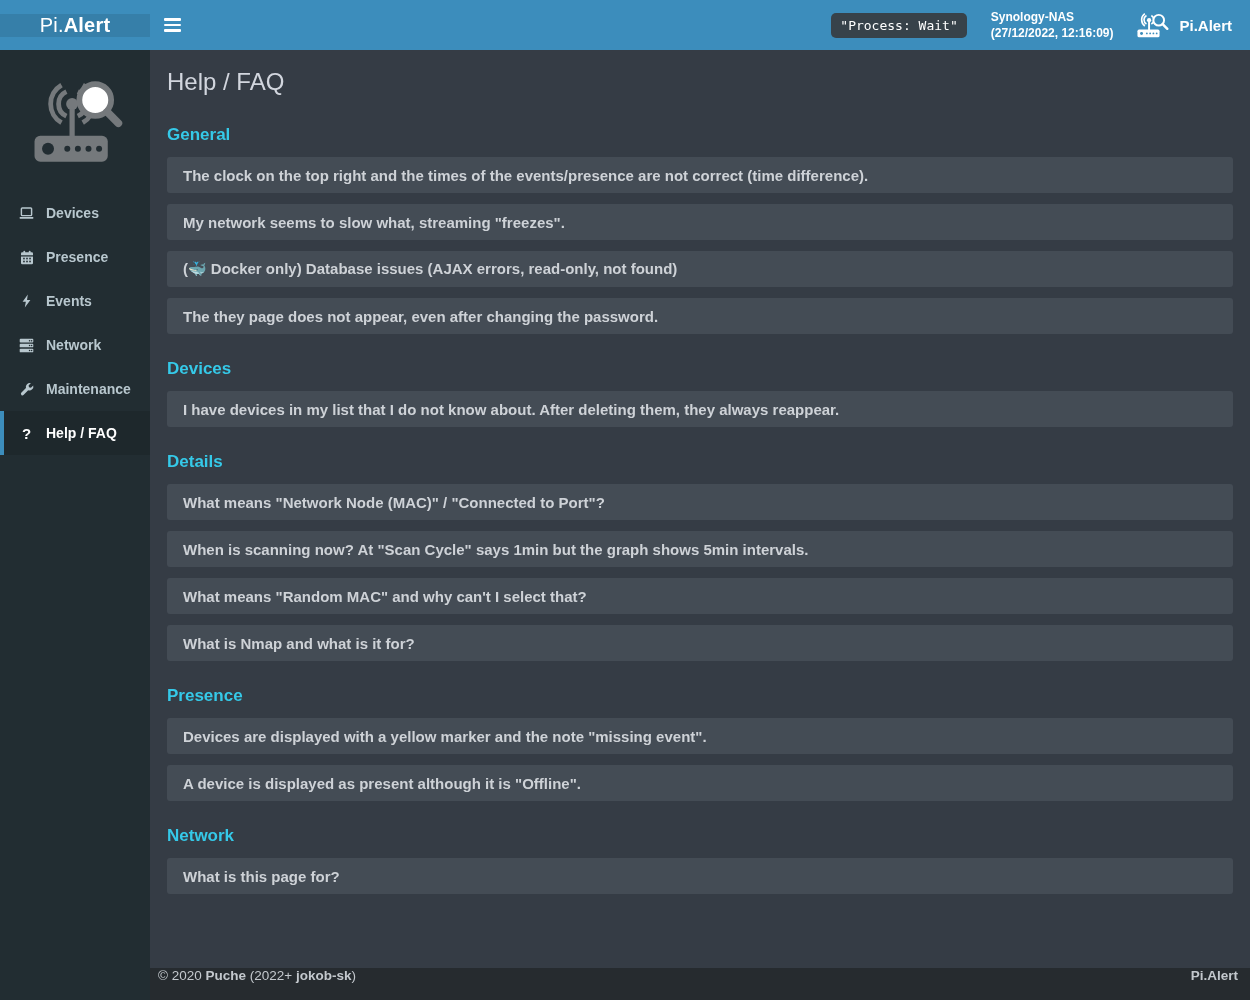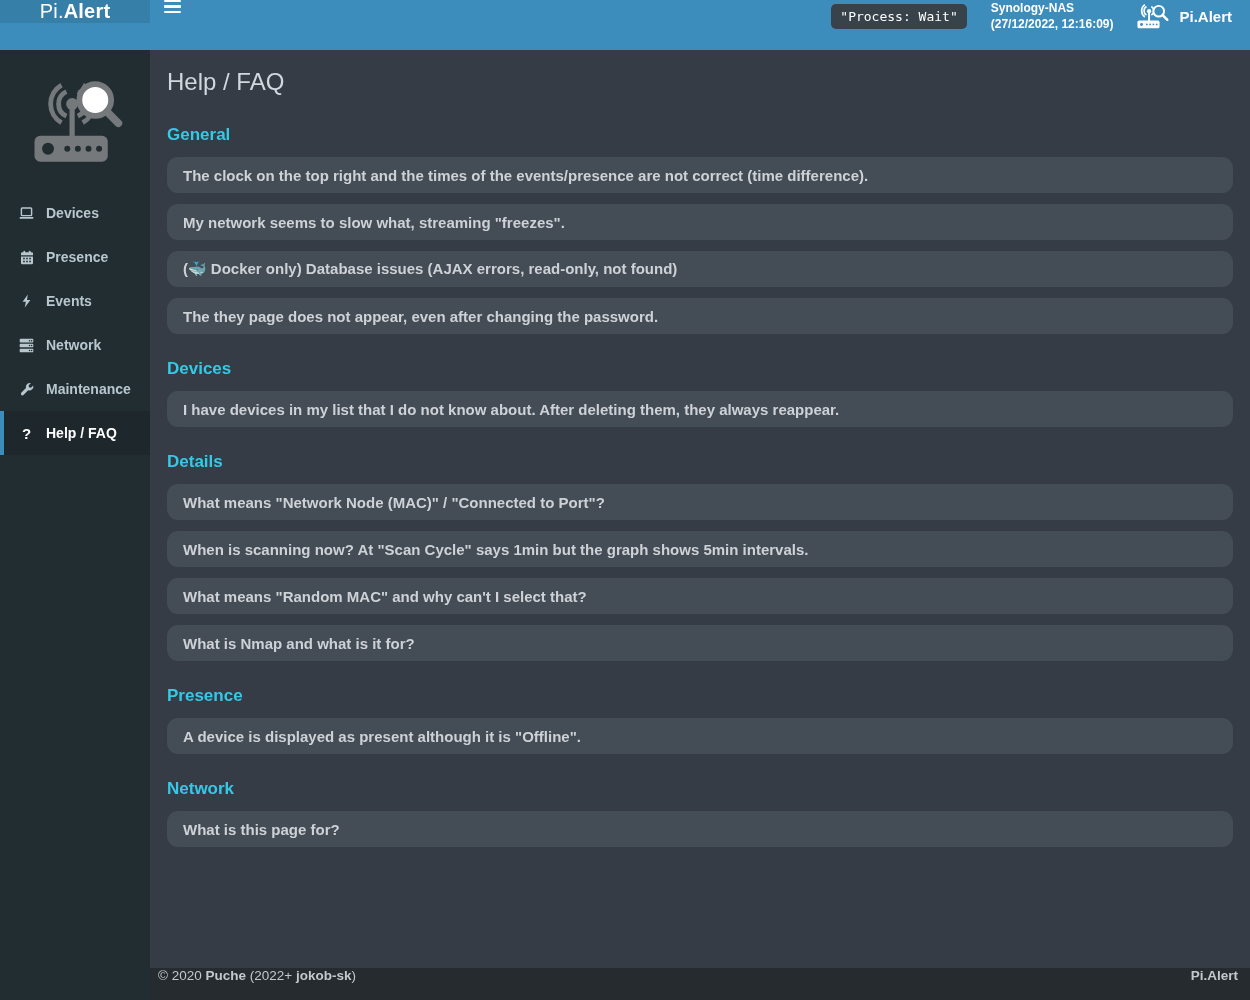--- a/index.html
+++ b/index.html
@@ -8,21 +8,21 @@
     --content-bg:#353c45; --bar-bg:#444c55; --bar-text:#ced2d7;
     --section-title:#35c9e8; --title-text:#d2d6de; --footer-bg:#262b2f;
     --footer-text:#c3c8cd; --badge-bg:#37424a;
   }
   *{box-sizing:border-box;margin:0;padding:0}
   html,body{width:1250px;height:1000px;overflow:hidden}
   body{font-family:"Liberation Sans",sans-serif;}
   .app{display:grid;grid-template-columns:150px 1100px;grid-template-rows:50px 918px 32px;width:1250px;height:1000px}
 
   
-  .topbar{grid-column:1/3;grid-row:1/2;display:flex;align-items:flex-start;background:var(--header-blue);color:#fff}
+  .topbar{grid-column:1/3;grid-row:1/2;display:flex;align-items:center;background:var(--header-blue);color:#fff}
   .brand{width:150px;min-width:150px;background:var(--header-dark-blue);display:flex;align-items:center;justify-content:center;font-size:20px;letter-spacing:.2px;cursor:pointer}
   .brand .lite{font-weight:300}
   .brand b{font-weight:700}
   .hamburger{width:45px;display:flex;flex-direction:column;align-items:center;justify-content:center;gap:3px;cursor:pointer}
   .hamburger span{display:block;width:17px;height:2.4px;background:#fff;border-radius:1px}
   .topbar-right{margin-left:auto;display:flex;align-items:center;padding-right:12px}
   .process-badge{font-family:"DejaVu Sans Mono","Liberation Mono",monospace;font-size:13px;background:var(--badge-bg);color:#fff;padding:5px 9px;border-radius:5px;white-space:pre}
   .host-block{margin-left:24px;font-size:12px;line-height:16px}
   .host-name{font-weight:700}
   .host-time{font-weight:600}
@@ -35,21 +35,21 @@
   .nav-item{display:flex;align-items:center;height:44px;padding-left:14px;border-left:4px solid transparent;color:var(--sidebar-text);font-size:14px;font-weight:600;cursor:pointer}
   .nav-item .icon{width:17px;height:20px;display:flex;align-items:center;justify-content:center;margin-right:11px;flex:none}
   .nav-item.active{background:var(--active-bg);color:#fff;border-left-color:var(--active-border)}
   .qmark{font-weight:800;font-size:15px;line-height:1}
 
   
   .content{grid-column:2/3;grid-row:2/3;background:var(--content-bg);padding:10px 17px 0 17px;overflow:hidden}
   .page-title{color:var(--title-text);font-size:24px;font-weight:400;margin-top:8px}
   .section-title{color:var(--section-title);font-size:17px;font-weight:600;margin:25px 0 12px 0}
   .section-title.first{margin-top:29px}
-  .faq-bar{background:var(--bar-bg);color:var(--bar-text);height:36px;display:flex;align-items:center;padding:0 16px;font-size:15px;font-weight:600;border-radius:11px;margin-bottom:11px;cursor:pointer}
+  .faq-bar{background:var(--bar-bg);color:var(--bar-text);height:36px;display:flex;align-items:center;padding:0 16px;font-size:15px;font-weight:600;border-radius:3px;margin-bottom:11px;cursor:pointer}
 
   
   .footer{grid-column:2/3;grid-row:3/4;background:var(--footer-bg);color:var(--footer-text);display:flex;align-items:flex-start;font-size:13.5px;padding:0 12px 0 8px}
   .footer span{white-space:pre}
   .footer .lnk{font-weight:700;cursor:pointer}
   .footer-right{margin-left:auto;font-weight:700}
   svg{display:block}
 </style>
 </head>
 <body>
@@ -200,20 +200,21 @@
     <h2 class="section-title">Devices</h2>
     <div class="faq-bar">I have devices in my list that I do not know about. After deleting them, they always reappear.</div>
 
     <h2 class="section-title">Details</h2>
     <div class="faq-bar">What means "Network Node (MAC)" / "Connected to Port"?</div>
     <div class="faq-bar">When is scanning now? At "Scan Cycle" says 1min but the graph shows 5min intervals.</div>
     <div class="faq-bar">What means "Random MAC" and why can't I select that?</div>
     <div class="faq-bar">What is Nmap and what is it for?</div>
 
     <h2 class="section-title">Presence</h2>
+    <div class="faq-bar">Devices are displayed with a yellow marker and the note "missing event".</div>
     <div class="faq-bar">A device is displayed as present although it is "Offline".</div>
 
     <h2 class="section-title">Network</h2>
     <div class="faq-bar">What is this page for?</div>
   </main>
 
   <footer class="footer">
     <span>© 2020 </span>
       <span class="lnk">Puche</span>
       <span> (2022+ </span>

